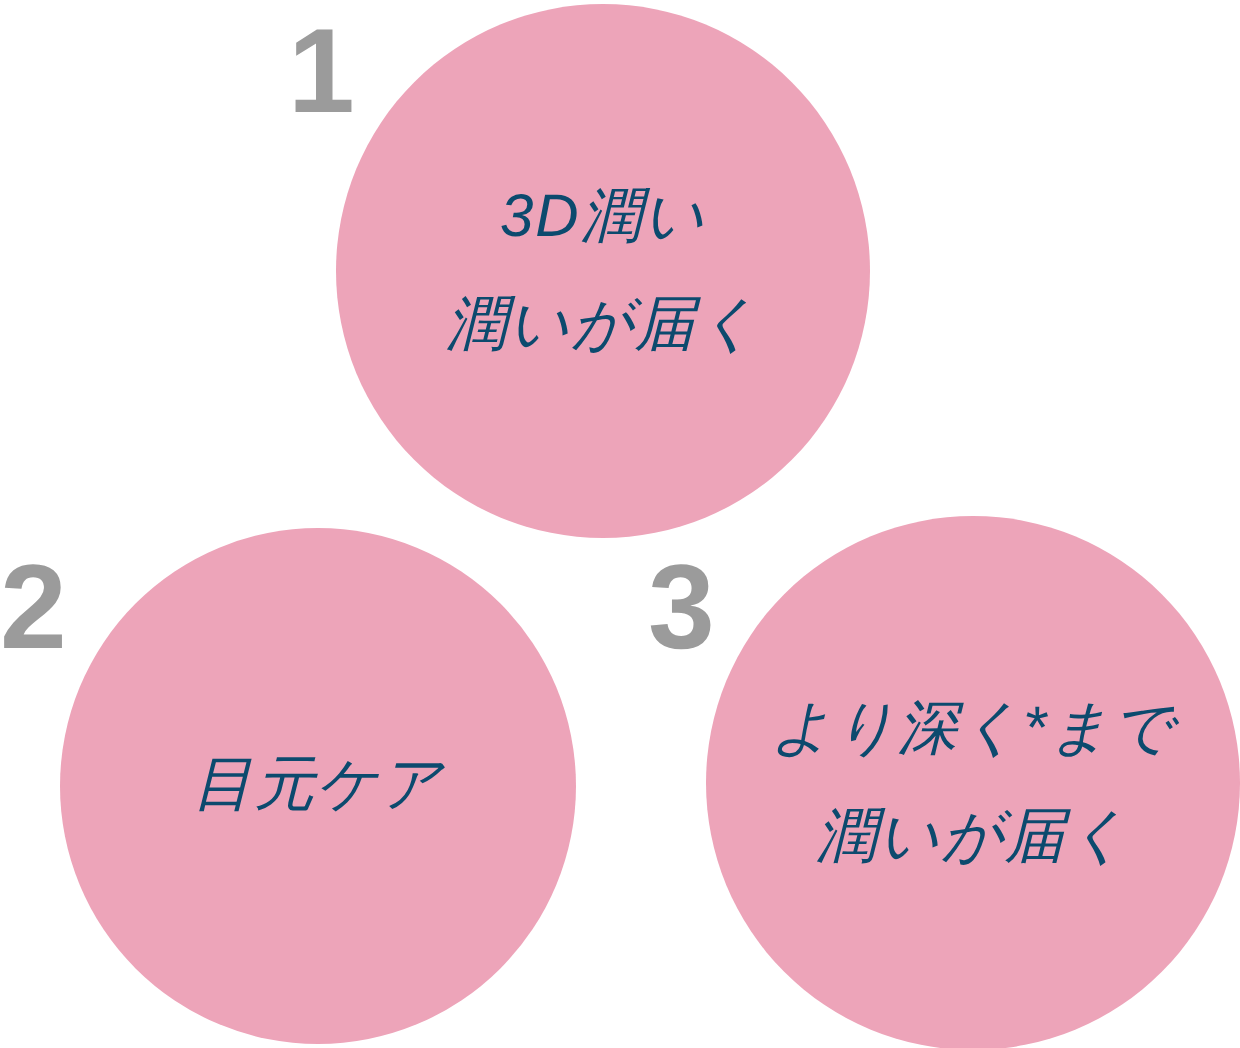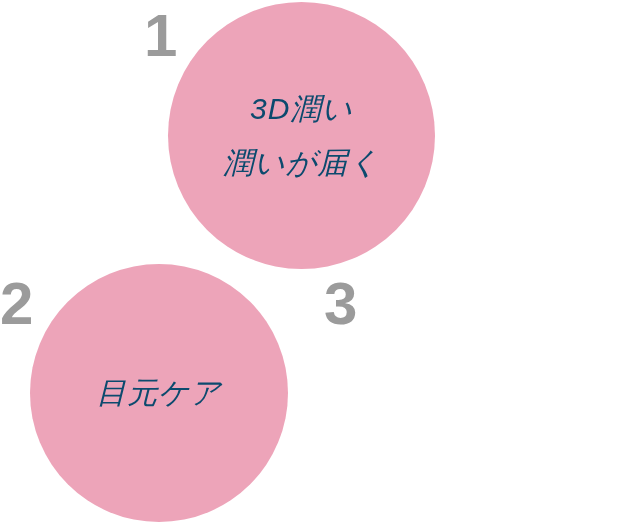--- a/index.html
+++ b/index.html
@@ -60,14 +60,18 @@
     <span class="line">3D潤い</span>
     <span class="line">潤いが届く</span>
   </div>
 
   <span id="num-2" class="step-number">2</span>
   <div id="circle-2" class="circle">
     <span class="line">目元ケア</span>
   </div>
 
   <span id="num-3" class="step-number">3</span>
+  <div id="circle-3" class="circle">
+    <span class="line">より深く*まで</span>
+    <span class="line">潤いが届く</span>
+  </div>
 
 </div>
 
 </body></html>

